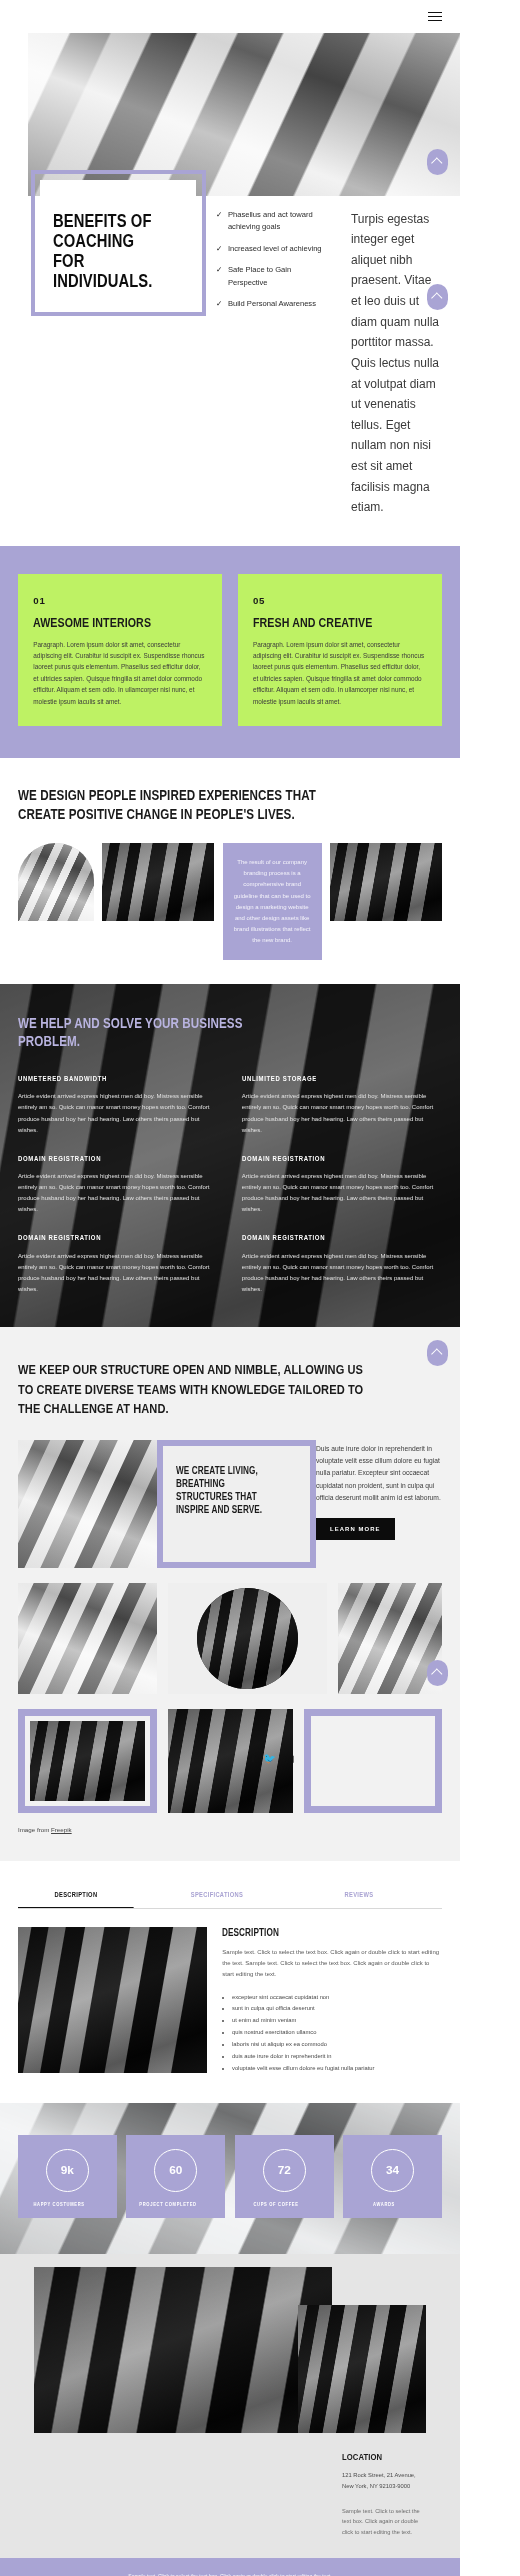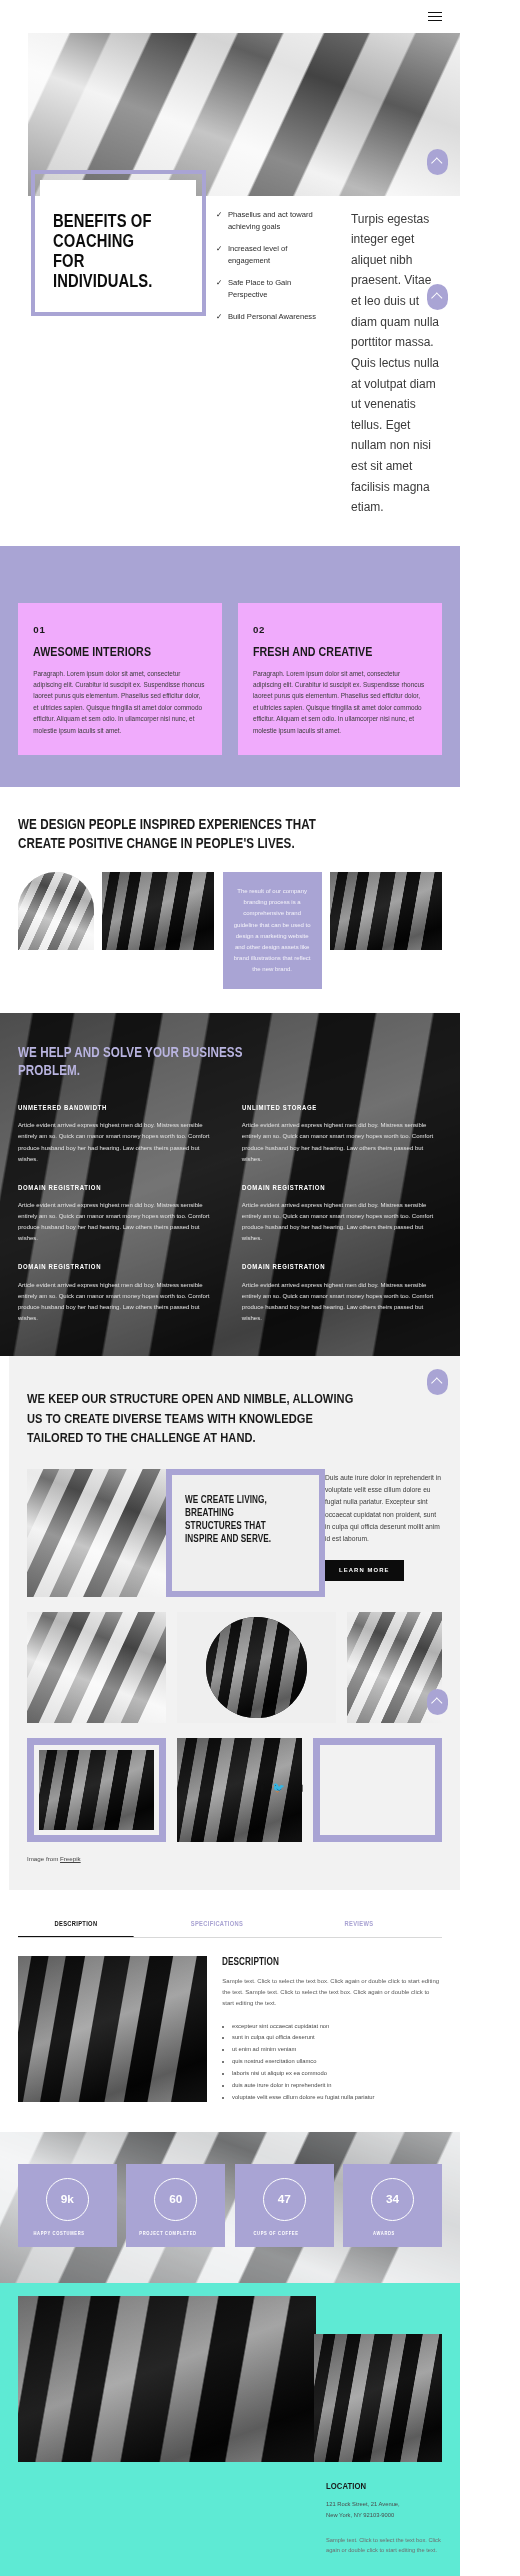--- a/index.html
+++ b/index.html
@@ -50,21 +50,21 @@
     font-size:18px; line-height:1.12; color:#0d0d0d;
   }
   .hero-lower { display:flex; padding:12.5px 18px 23.6px 216px; gap:19.4px; align-items:flex-start; }
   .checklist { width:132px; }
   .checklist li { list-style:none; display:flex; gap:5.5px; margin-bottom:9px; font-size:7.6px; line-height:1.65; color:#2b2b2b; }
   .check { color:#111; font-size:7.6px; line-height:1.6; }
   .hero-para { width:104px; font-size:12px; line-height:1.72; color:#3a3a3a; }
 
   
   .lilac-band { background:#a9a4d4; padding:28px 18px 32px; display:flex; gap:15.3px; }
-  .white-card { background:#f0abfc; flex:1; padding:21px 15.3px 19.4px;margin-top:29px; }
+  .white-card { background:#bef264; flex:1; padding:21px 15.3px 19.4px; }
   .card-num { font-size:9.7px; font-weight:700; letter-spacing:0.7px; }
   .card-h { font-size:13px; margin:9.7px 0 8.3px; }
   .card-p { font-size:6.4px; line-height:1.78; color:#3b3b3b; }
 
   
   .design { padding:28px 18px 23.6px; }
   .design h2 { font-size:14.2px; line-height:1.32; max-width:388px; }
   .design-row { display:flex; gap:8.3px; margin-top:19.4px; align-items:stretch; }
   .dcell { flex:1; height:78px; }
   .dcell.arch { border-radius:42px 42px 0 0; }
@@ -79,21 +79,21 @@
     background:#1c1c1c;
   }
   .dark .veil { position:absolute; inset:0; opacity:.62; }
   .dark .inner { position:relative; z-index:2; }
   .dark h2 { font-size:14.2px; line-height:1.28; color:#b9b4e0; max-width:291px; margin-bottom:23.6px; }
   .feat-grid { display:grid; grid-template-columns:1fr 1fr; gap:18px 23.6px; }
   .feat h4 { font-size:7.3px; letter-spacing:0.8px; margin-bottom:8.3px; }
   .feat p { font-size:6px; line-height:1.85; color:#e3e3e3; }
 
   
-  .structure { background:#f2f2f2; padding:33px 18px 28px; position:relative;margin-left:9px; }
+  .structure { background:#f2f2f2; padding:33px 18px 28px; position:relative; }
   .structure h2 { font-size:13.5px; line-height:1.45; max-width:430px; margin-bottom:21px; }
   .s-row1 { display:flex; }
   .s-img-a { width:139px; height:128px; }
   .quote-wrap { width:159px; border:6.2px solid #a9a4d4; padding:0; }
   .quote-inner { background:#efefef; padding:18px 12.5px; height:100%; }
   .quote-inner h3 { font-size:10px; line-height:1.3; }
   .s-text { flex:1; padding-top:2.8px; }
   .s-text p { font-size:6.7px; line-height:1.85; color:#3a3a3a; }
   .btn-dark { display:inline-block; background:#0c0c0c; color:#fff; font-size:5.9px; letter-spacing:1.1px; font-weight:700; padding:7.6px 14px; margin-top:14px; }
   .s-row2 { display:flex; gap:11px; margin-top:15.3px; }
@@ -130,21 +130,21 @@
   .stats-grid { position:relative; z-index:2; display:grid; grid-template-columns:repeat(4,1fr); gap:9.7px; }
   .stat { background:#a9a4d4; padding:14px 4.2px 11px; text-align:center; }
   .circle {
     width:43px; height:43px; border:1.4px solid #fff; border-radius:50%;
     margin:0 auto 9.7px; display:flex; align-items:center; justify-content:center;
     color:#fff; font-size:11.8px; font-weight:700;
   }
   .stat .lbl { color:#fff; font-size:5px; letter-spacing:0.8px; font-weight:700; }
 
   
-  .loc { background:#5eead4; padding:0 0 21px; }
+  .loc { background:#e5e5e5; padding:0 16px 21px; }
   .loc-top { height:184px; position:relative; }
   .loc-top .bigimg { position:absolute; left:18px; top:12.5px; width:298px; height:166px; }
   .loc-top .portrait2 { position:absolute; right:18px; top:51px; width:128px; height:128px; }
   .loc-body { padding:12.5px 18px 0 326px; }
   .loc-body h3 { font-size:9.4px; margin-bottom:8.3px; }
   .loc-body p { font-size:5.8px; line-height:1.85; color:#4b4b4b; }
   .loc-note { padding:14px 18px 0 326px; font-size:5.7px; line-height:1.85; color:#6d6d6d; }
 
   
   .footer { background:#a9a4d4; color:#fff; text-align:center; font-size:5.1px; line-height:1.9; padding:14px 55px; }
@@ -177,21 +177,21 @@
     </div>
 
     <div class="hero-lower">
       <ul class="checklist">
         <li>
             <span class="check">✓</span>
             <span>Phasellus and act toward achieving goals</span>
           </li>
         <li>
             <span class="check">✓</span>
-            <span>Increased level of engagement</span>
+            <span>Increased level of achieving</span>
           </li>
         <li>
             <span class="check">✓</span>
             <span>Safe Place to Gain Perspective</span>
           </li>
         <li>
             <span class="check">✓</span>
             <span>Build Personal Awareness</span>
           </li>
       </ul>
@@ -199,21 +199,21 @@
     </div>
   </section>
 
   <section class="lilac-band">
     <div class="white-card">
       <div class="card-num">01</div>
       <h3 class="cond card-h">AWESOME INTERIORS</h3>
       <p class="card-p">Paragraph. Lorem ipsum dolor sit amet, consectetur adipiscing elit. Curabitur id suscipit ex. Suspendisse rhoncus laoreet purus quis elementum. Phasellus sed efficitur dolor, et ultricies sapien. Quisque fringilla sit amet dolor commodo efficitur. Aliquam et sem odio. In ullamcorper nisi nunc, et molestie ipsum iaculis sit amet.</p>
     </div>
     <div class="white-card">
-      <div class="card-num">02</div>
+      <div class="card-num">05</div>
       <h3 class="cond card-h">FRESH AND CREATIVE</h3>
       <p class="card-p">Paragraph. Lorem ipsum dolor sit amet, consectetur adipiscing elit. Curabitur id suscipit ex. Suspendisse rhoncus laoreet purus quis elementum. Phasellus sed efficitur dolor, et ultricies sapien. Quisque fringilla sit amet dolor commodo efficitur. Aliquam et sem odio. In ullamcorper nisi nunc, et molestie ipsum iaculis sit amet.</p>
     </div>
   </section>
 
   <section class="design">
     <h2 class="cond">WE DESIGN PEOPLE INSPIRED EXPERIENCES THAT CREATE POSITIVE CHANGE IN PEOPLE'S LIVES.</h2>
     <div class="design-row">
       <div class="ph dcell arch"></div>
       <div class="ph dcell dark"></div>
@@ -336,21 +336,21 @@
     <div class="stats-grid">
       <div class="stat">
         <div class="circle">9k</div>
         <div class="lbl cond">HAPPY COSTUMERS</div>
       </div>
       <div class="stat">
         <div class="circle">60</div>
         <div class="lbl cond">PROJECT COMPLETED</div>
       </div>
       <div class="stat">
-        <div class="circle">47</div>
+        <div class="circle">72</div>
         <div class="lbl cond">CUPS OF COFFEE</div>
       </div>
       <div class="stat">
         <div class="circle">34</div>
         <div class="lbl cond">AWARDS</div>
       </div>
     </div>
   </section>
 
   <section class="loc">

